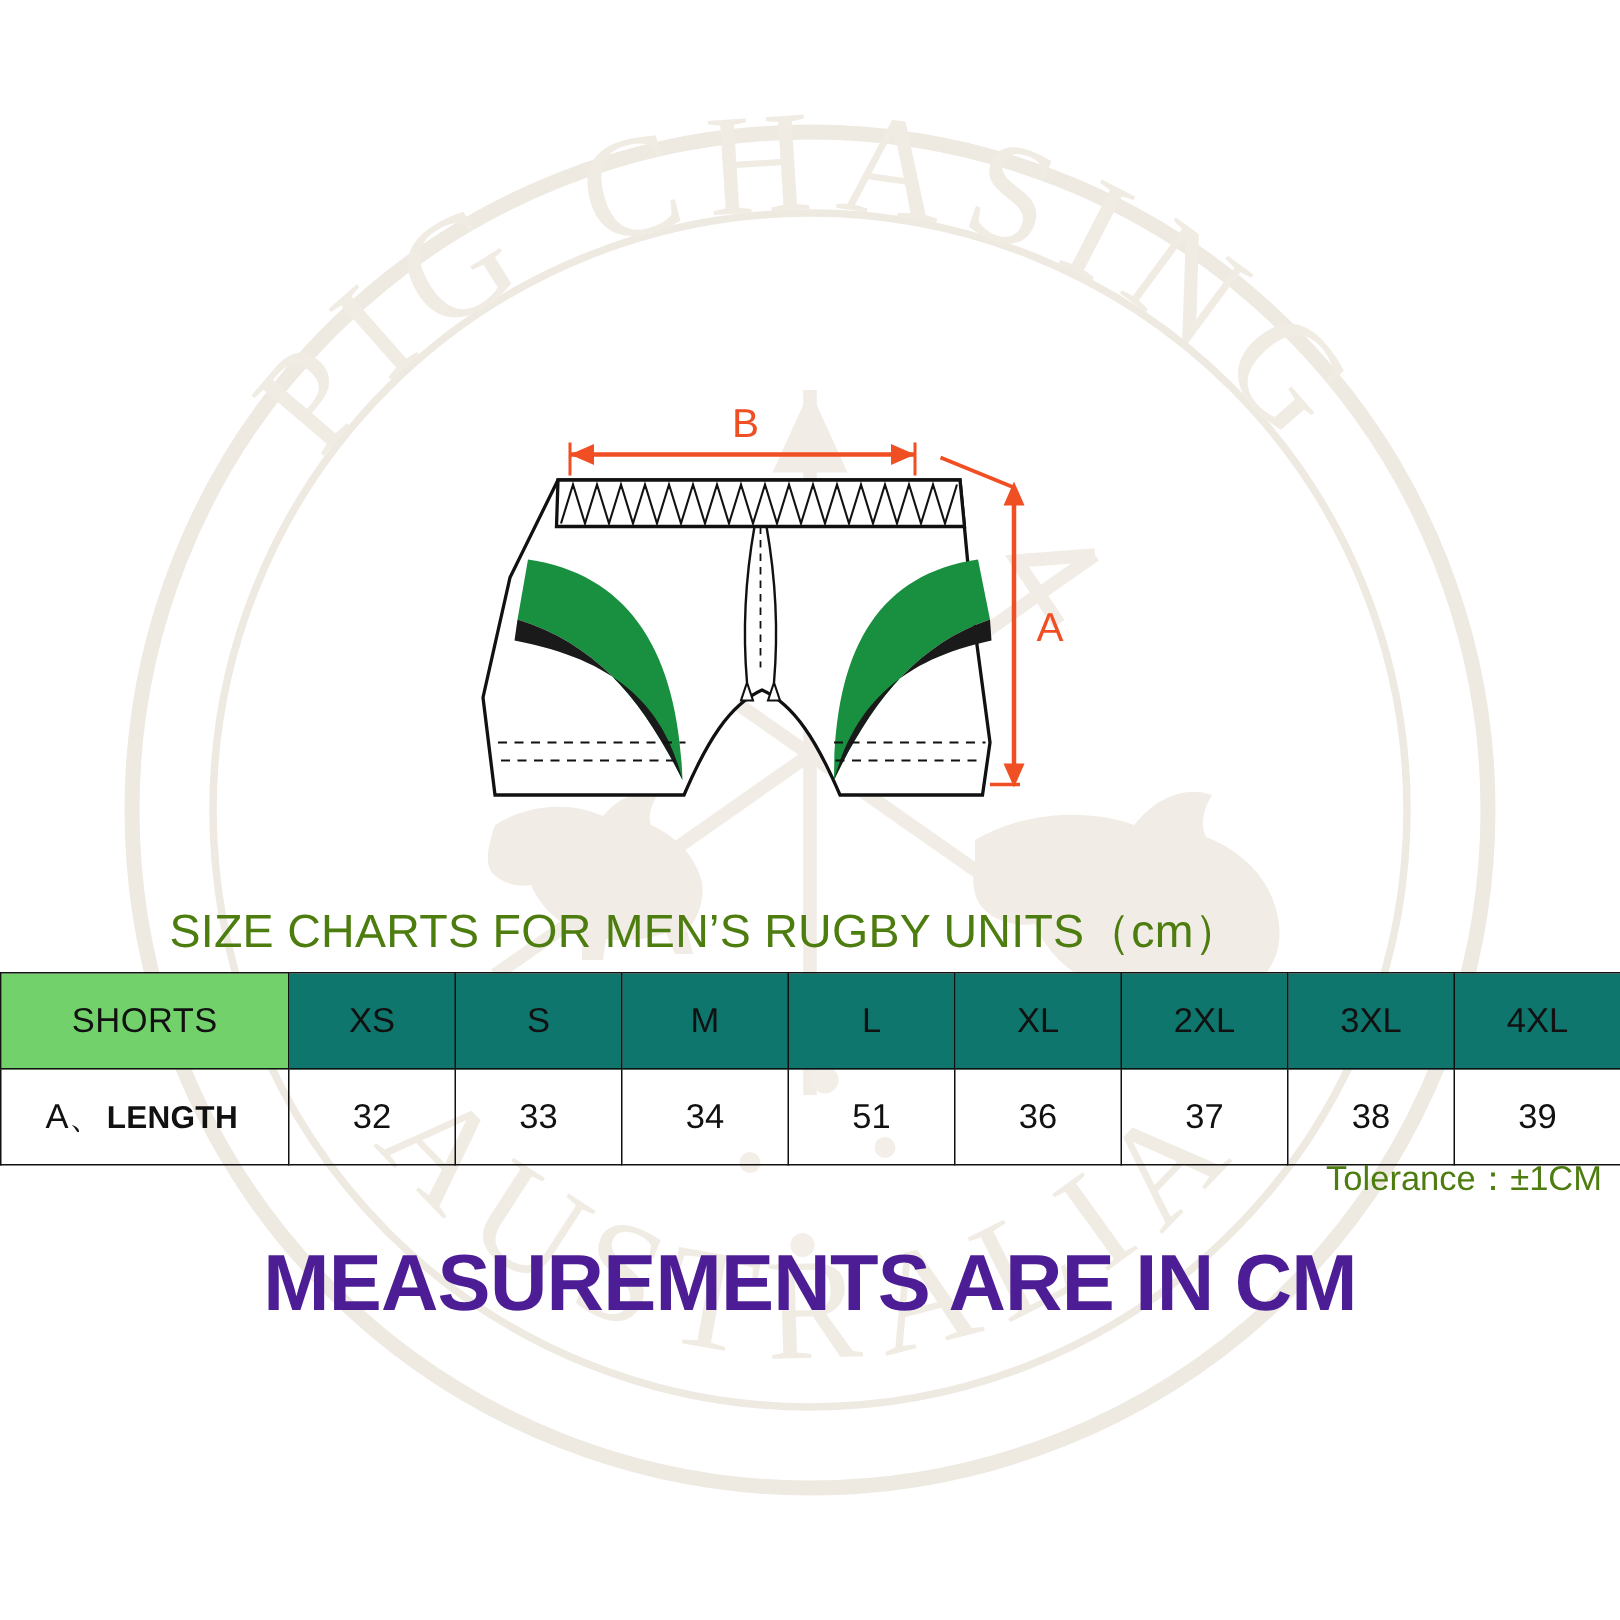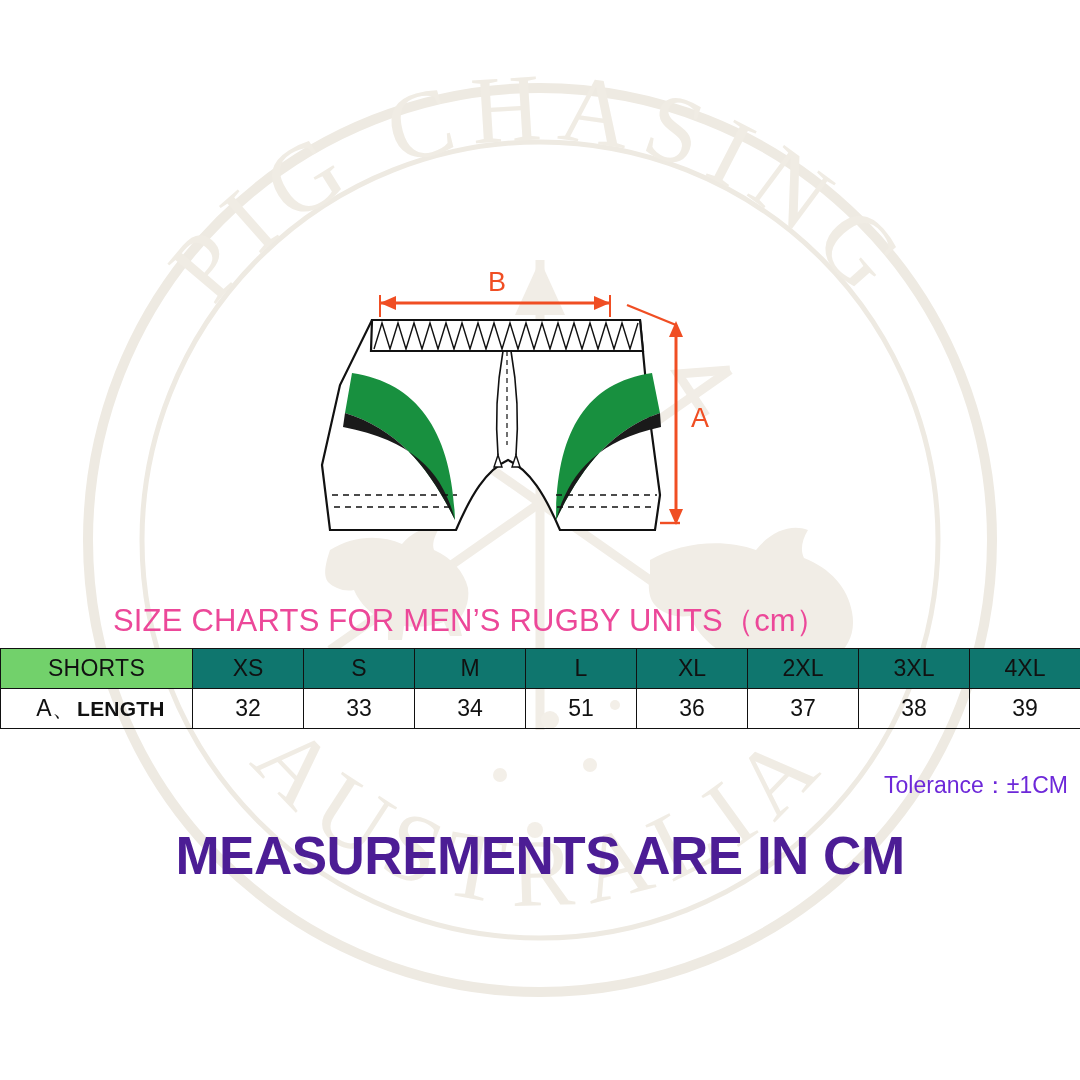--- a/index.html
+++ b/index.html
@@ -49,42 +49,42 @@
   
   .chart-title {
     position: absolute;
     left: 0;
     top: 600px;
     width: 940px;
     text-align: center;
     font-size: 31px;
     letter-spacing: 0.2px;
     font-weight: 400;
-    color: #ec4899;
+    color: #4d7c0f;
   }
 
   
   .table-wrap {
     position: absolute;
     left: 0;
     top: 648px;
     width: 1080px;
   }
   table.size-table {
     border-collapse: collapse;
     width: 1080px;
     table-layout: fixed;
   }
   table.size-table td, table.size-table th {
     border: 1.5px solid #111111;
     height: 39px;
     text-align: center;
     font-size: 23px;
     font-weight: 400;
-    padding: 0;
+    padding: 12px;
     color: #111111;
   }
   .hdr-label {
     background: #72d16b;
     font-weight: 700;
     font-size: 20px;
     letter-spacing: 0.3px;
   }
   .hdr-size {
     background: #0f766e;
@@ -109,21 +109,21 @@
   
   .tolerance {
     position: absolute;
     left: 0;
     top: 770px;
     width: 1080px;
     text-align: right;
     padding-right: 12px;
     box-sizing: border-box;
     font-size: 23px;
-    color: #6d28d9;
+    color: #4d7c0f;
   }
 
   
   .footer-note {
     position: absolute;
     left: 0;
     top: 825px;
     width: 1080px;
     text-align: center;
     font-size: 53px;

